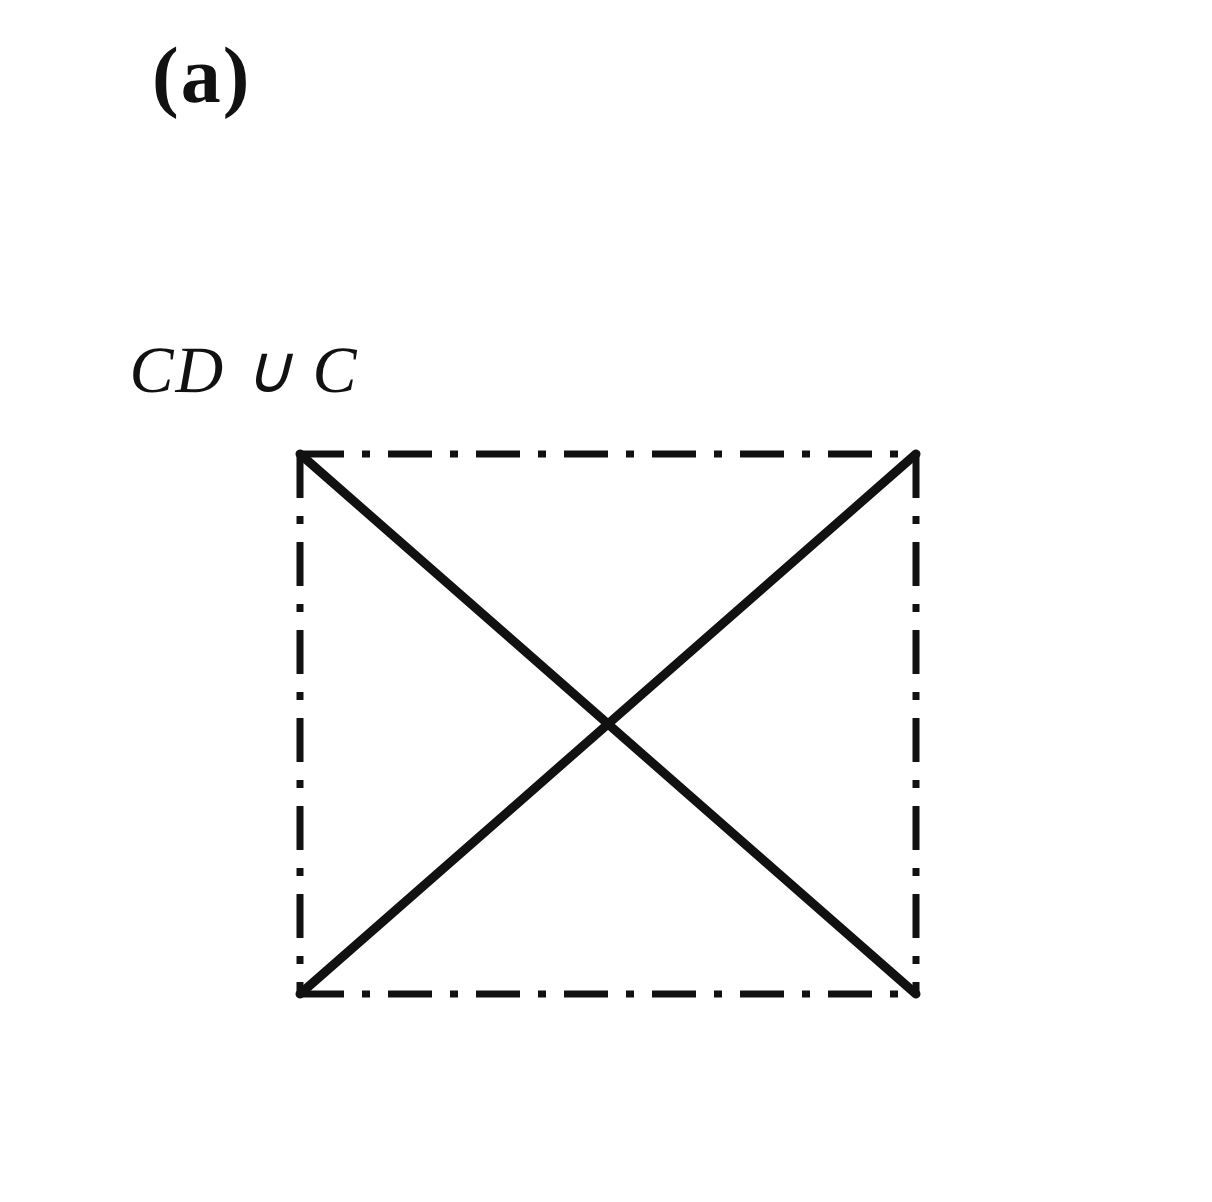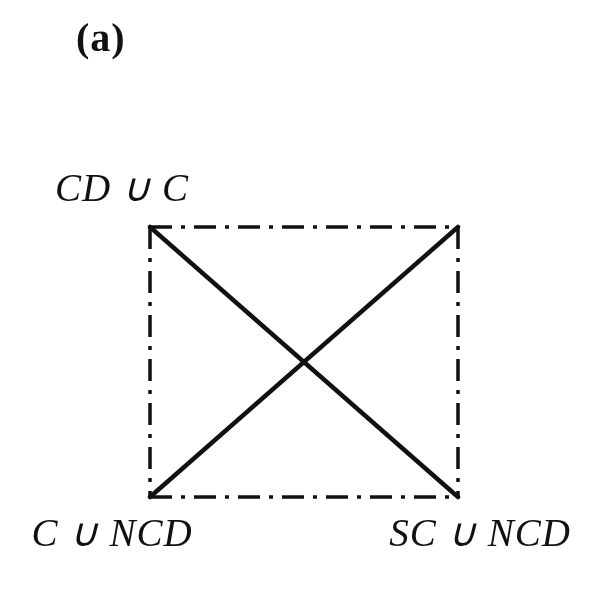--- a/index.html
+++ b/index.html
@@ -27,21 +27,21 @@
   .diagram-svg {
     position: absolute;
     left: 0;
     top: 0;
     width: 606px;
     height: 601px;
   }
   .corner-label {
     position: absolute;
     transform: translateX(-50%);
-    font-size: 39px;
+    font-size: 33px;
     font-style: italic;
     color: #111111;
     white-space: nowrap;
     letter-spacing: 1px;
   }
   .label-tl { left: 122px; top: 165px; }
   .label-tr { left: 474px; top: 165px; }
   .label-bl { left: 112px; top: 510px; }
   .label-br { left: 480px; top: 510px; }
 </style>
@@ -59,17 +59,15 @@
     <line x1="150" y1="227" x2="150" y2="497" stroke="#111111" stroke-width="3.5" stroke-dasharray="22 9 4 9" stroke-linecap="butt"></line>
     <line x1="458" y1="227" x2="458" y2="497" stroke="#111111" stroke-width="3.5" stroke-dasharray="22 9 4 9" stroke-linecap="butt"></line>
 
     <line x1="150" y1="227" x2="458" y2="497" stroke="#111111" stroke-width="4.5" stroke-linecap="round"></line>
     <line x1="458" y1="227" x2="150" y2="497" stroke="#111111" stroke-width="4.5" stroke-linecap="round"></line>
   </svg>
 
   <div class="corner-label label-tl">CD ∪ C</div>
 
 
-  <div class="corner-label label-bl">C ∪ NCD</div>
 
-  <div class="corner-label label-br">SC ∪ NCD</div>
 
 </div>
 
 </body></html>

